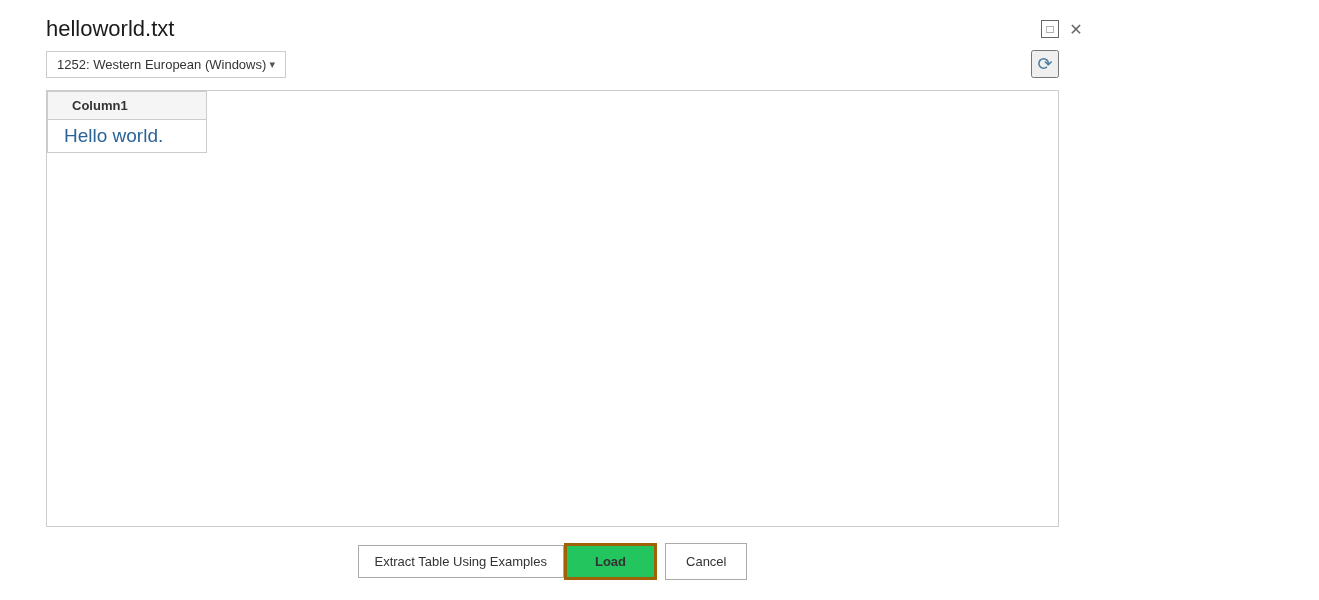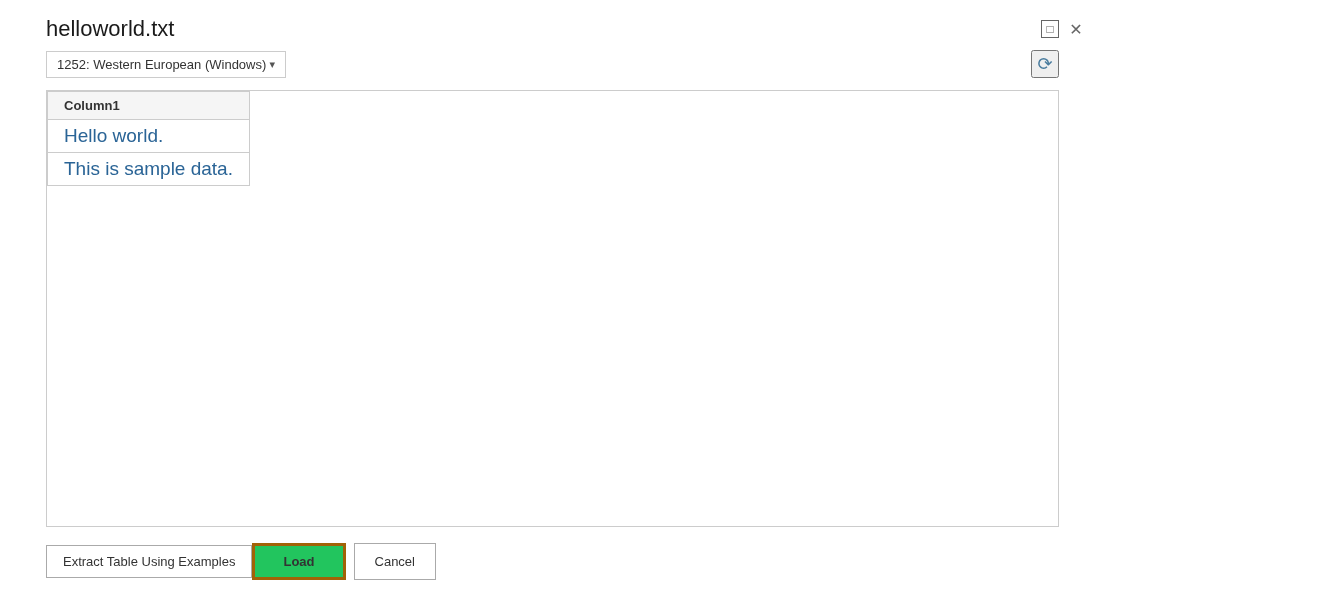--- a/index.html
+++ b/index.html
@@ -131,39 +131,39 @@
 
     table {
       border-collapse: collapse;
       width: auto;
       min-width: 160px;
     }
 
     th {
       background: #f5f5f5;
       border: 1px solid #ccc;
-      padding: 6px 16px;
+      padding: 6px 24px;
       font-weight: 600;
       font-size: 13px;
       text-align: left;
       white-space: nowrap;
     }
 
     td {
       border: 1px solid #ccc;
       padding: 5px 16px;
       font-size: 19px;
       color: #2a6496;
       white-space: nowrap;
     }
 
     .footer {
       display: flex;
       align-items: center;
-      justify-content: flex-start;
+      justify-content: center;
       padding: 16px 46px 20px 46px;
     }
 
     .extract-btn {
       border: 1px solid #aaa;
       background: #fff;
       padding: 8px 16px;
       font-size: 13px;
       cursor: pointer;
       color: #333;
@@ -237,23 +237,20 @@
       <table>
         <thead>
           <tr>
             <th>Column1</th>
           </tr>
         </thead>
         <tbody id="table-body">
         <tr>
               <td>Hello world.</td>
             </tr>
-            <tr>
-              <td>This is sample data.</td>
-            </tr>
           </tbody>
       </table>
     </div>
 
   </div>
 
   <div class="footer">
     <button class="extract-btn">Extract Table Using Examples</button>
     <div class="footer-right">
       <button class="btn-load">Load</button>

